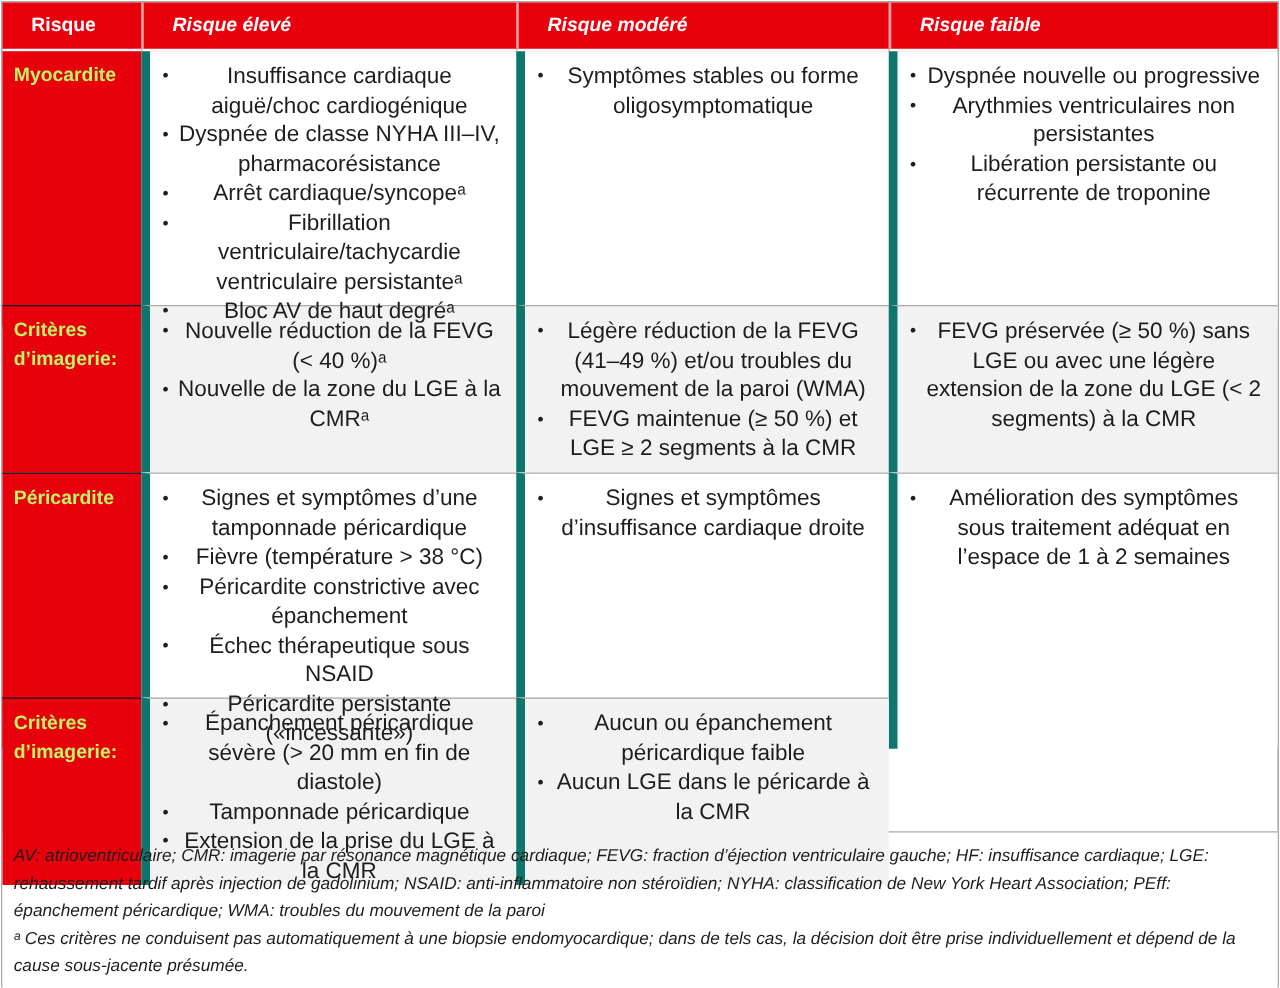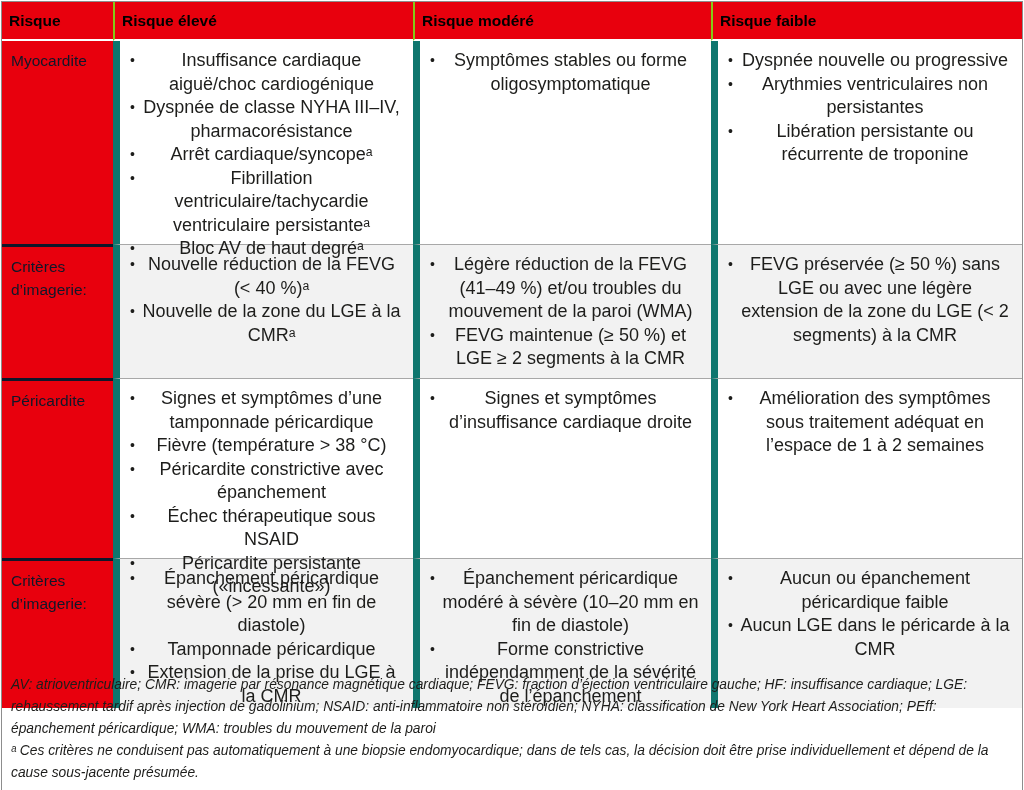--- a/index.html
+++ b/index.html
@@ -16,43 +16,43 @@
     background: #ffffff;
   }
   .grid-row {
     display: grid;
     grid-template-columns: 111px 300px 298px 1fr;
   }
   
   .header-row { height: 39px; }
   .header-cell {
     background: #e8000d;
-    color: #000000;
+    color: #ffffff;
     font-weight: bold;
     font-size: 15.5px;
     display: flex;
     align-items: center;
-    padding-left: 7px;
+    padding-left: 23px;
     border-bottom: 2px solid #ffffff;
   }
-  .header-cell + .header-cell { border-left: 2px solid #84cc16; }
+  .header-cell + .header-cell { border-left: 2px solid #fca5a5; font-style: italic; }
   
   .row-myocardite   { height: 203px; }
   .row-imaging-1    { height: 134px; }
   .row-pericardite  { height: 180px; }
   .row-imaging-2    { height: 107px; }
   .label-cell {
     background: #e8000d;
-    color: #0f172a;
-    font-weight: normal;
+    color: #bef264;
+    font-weight: bold;
     font-size: 15.5px;
     line-height: 23px;
     padding: 8px 16px 0 9px;
   }
-  .body-row + .body-row .label-cell { border-top: 3px solid #0f172a; }
+  .body-row + .body-row .label-cell { border-top: 1px solid #0f172a; }
   .data-cell {
     background: #ffffff;
     font-size: 18px;
     line-height: 23.5px;
     padding: 8px 12px 0 9px;
     border-left: 7px solid #0f766e;
     text-align: center;
   }
   .body-row + .body-row .data-cell { border-top: 1px solid #a8a8a8; }
   .row-alt .data-cell { background: #f2f2f2; }
@@ -141,24 +141,20 @@
   </div>
 
   <div class="grid-row body-row row-alt row-imaging-2">
     <div class="label-cell">Critères d’imagerie:</div>
     <div class="data-cell">
         <div class="item">Épanchement péricardique sévère (&gt; 20 mm en fin de diastole)</div>
         <div class="item">Tamponnade péricardique</div>
         <div class="item">Extension de la prise du LGE à la CMR</div>
       </div>
     <div class="data-cell">
-        <div class="item">Épanchement péricardique modéré à sévère (10–20 mm en fin de diastole)</div>
-        <div class="item">Forme constrictive indépendamment de la sévérité de l’épanchement</div>
-      </div>
-    <div class="data-cell">
         <div class="item">Aucun ou épanchement péricardique faible</div>
         <div class="item">Aucun LGE dans le péricarde à la CMR</div>
       </div>
   </div>
 
   <div class="footer">
     <div>AV: atrioventriculaire; CMR: imagerie par résonance magnétique cardiaque; FEVG: fraction d’éjection ventriculaire gauche; HF: insuffisance cardiaque; LGE: rehaussement tardif après injection de gadolinium; NSAID: anti-inflammatoire non stéroïdien; NYHA: classification de New York Heart Association; PEff: épanchement péricardique; WMA: troubles du mouvement de la paroi</div>
     <div>ᵃ Ces critères ne conduisent pas automatiquement à une biopsie endomyocardique; dans de tels cas, la décision doit être prise individuellement et dépend de la cause sous-jacente présumée.</div>
   </div>
 

